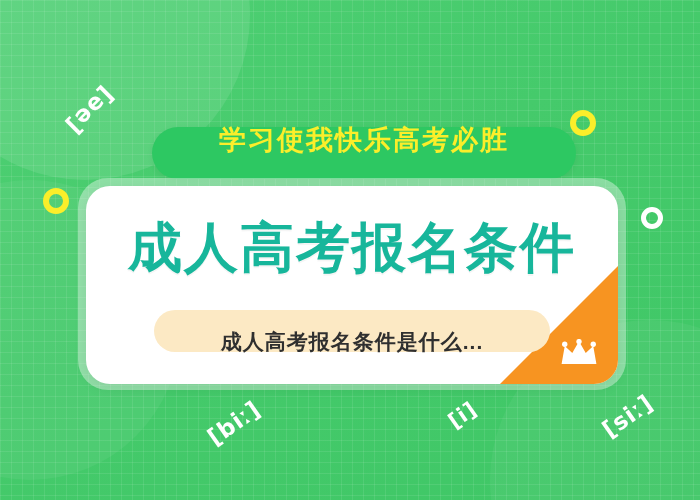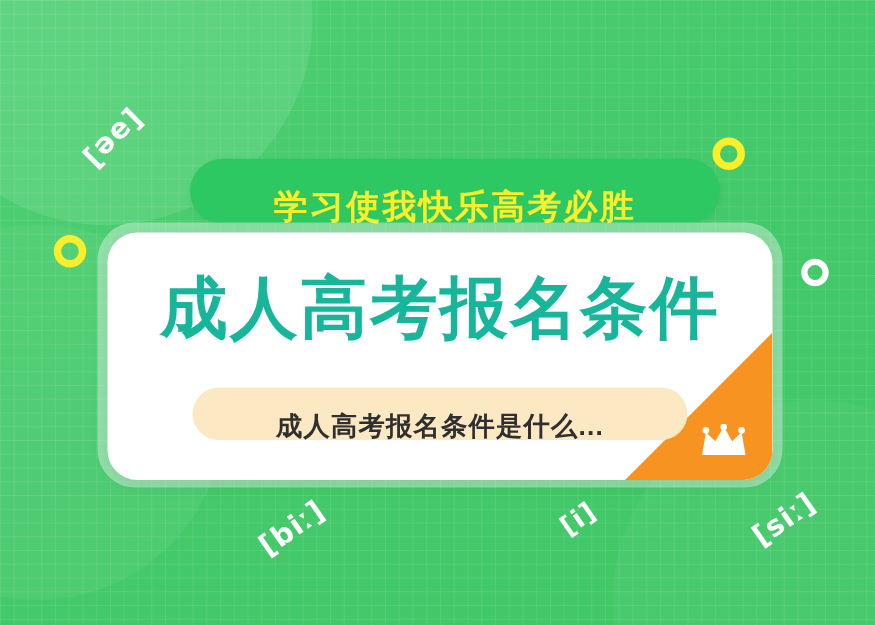--- a/index.html
+++ b/index.html
@@ -91,21 +91,21 @@
   
   .banner {
     position: absolute;
     left: 152px;
     top: 127px;
     width: 424px;
     height: 52px;
     border-radius: 26px;
     background: #2dc862;
     display: flex;
-    align-items: flex-end;
+    align-items: flex-start;
     justify-content: center;
     box-shadow: 0 2px 6px rgba(0,0,0,0.06);
   }
   .banner-text {
     color: #fbee2a;
     font-size: 27px;
     font-weight: 700;
     letter-spacing: 2px;
     line-height: 1;
   }

